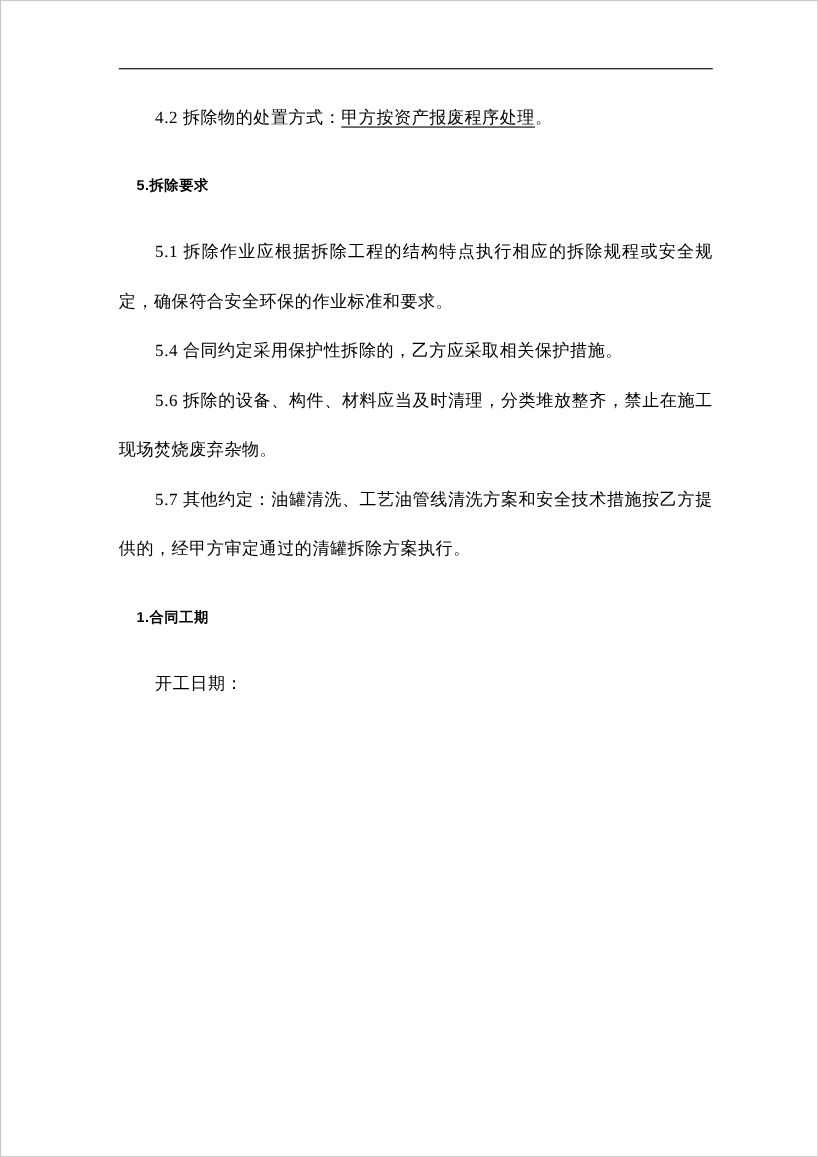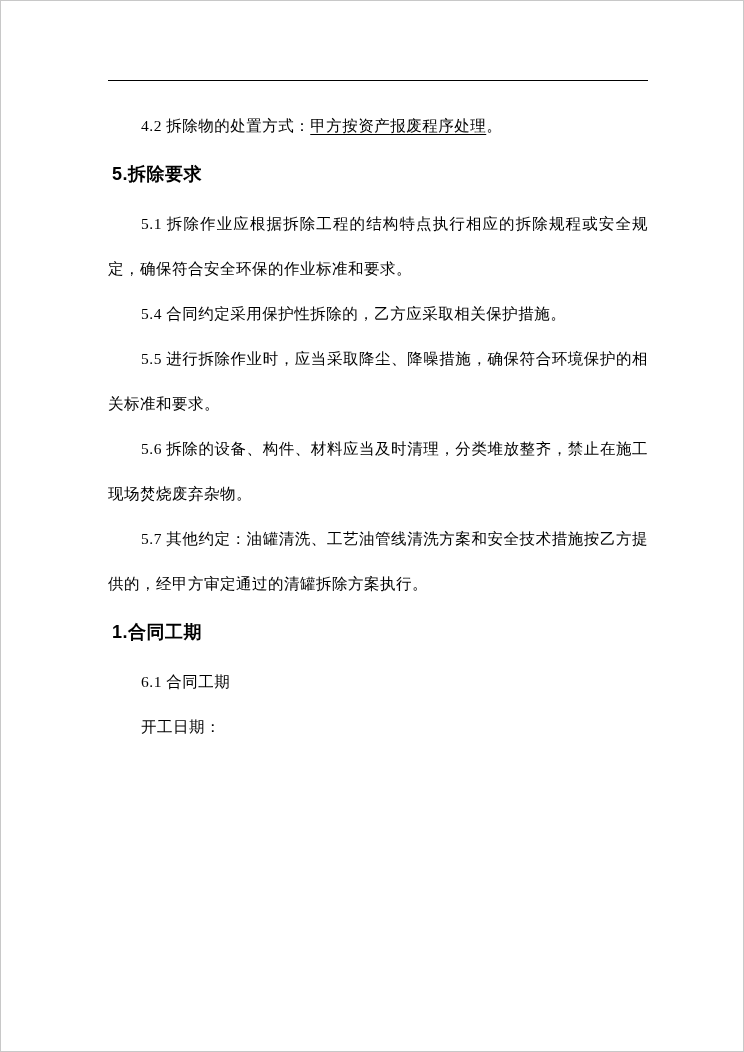--- a/index.html
+++ b/index.html
@@ -27,21 +27,21 @@
     left: 0; top: 0;
     width: 744px;
     height: 1052px;
     border: 1px solid #c8c8c8;
     box-sizing: border-box;
     pointer-events: none;
   }
   .content {
     position: absolute;
     left: 108px;
-    top: 80px;
+    top: 62px;
     width: 540px;
   }
   .header-rule {
     width: 100%;
     border-top: 1.6px solid #000000;
     margin: 0 0 22px 0;
     height: 0;
   }
   p.body-text {
     font-size: 15.5px;
@@ -49,24 +49,24 @@
     margin: 0;
     letter-spacing: 0.5px;
     text-align: justify;
     text-justify: inter-ideograph;
     font-family: "Liberation Serif", "DejaVu Serif", serif;
   }
   p.indent {
     text-indent: 33px;
   }
   h2.heading {
-    font-size: 18px;
+    font-size: 13px;
     font-weight: bold;
     line-height: 45px;
-    margin: 4px;
+    margin: 16px;
     letter-spacing: 0.5px;
     font-family: "Liberation Sans", "DejaVu Sans", sans-serif;
   }
   .u-line {
     text-decoration: underline;
     text-underline-offset: 3px;
   }
 </style>
 </head>
 <body>
@@ -81,26 +81,24 @@
     <p class="body-text indent"><span>4.2 拆除物的处置方式：</span><span class="u-line">甲方按资产报废程序处理</span><span>。</span></p>
 
     <h2 class="heading">5.拆除要求</h2>
 
     <p class="body-text indent">5.1 拆除作业应根据拆除工程的结构特点执行相应的拆除规程或安全规定，确保符合安全环保的作业标准和要求。</p>
 
 
 
     <p class="body-text indent">5.4 合同约定采用保护性拆除的，乙方应采取相关保护措施。</p>
 
-    <p class="body-text indent">5.5 进行拆除作业时，应当采取降尘、降噪措施，确保符合环境保护的相关标准和要求。</p>
 
     <p class="body-text indent">5.6 拆除的设备、构件、材料应当及时清理，分类堆放整齐，禁止在施工现场焚烧废弃杂物。</p>
 
     <p class="body-text indent">5.7 其他约定：油罐清洗、工艺油管线清洗方案和安全技术措施按乙方提供的，经甲方审定通过的清罐拆除方案执行。</p>
 
     <h2 class="heading">1.合同工期</h2>
 
-    <p class="body-text indent">6.1 合同工期</p>
 
     <p class="body-text indent">开工日期：</p>
 
   </div>
 </div>
 
 </body></html>

